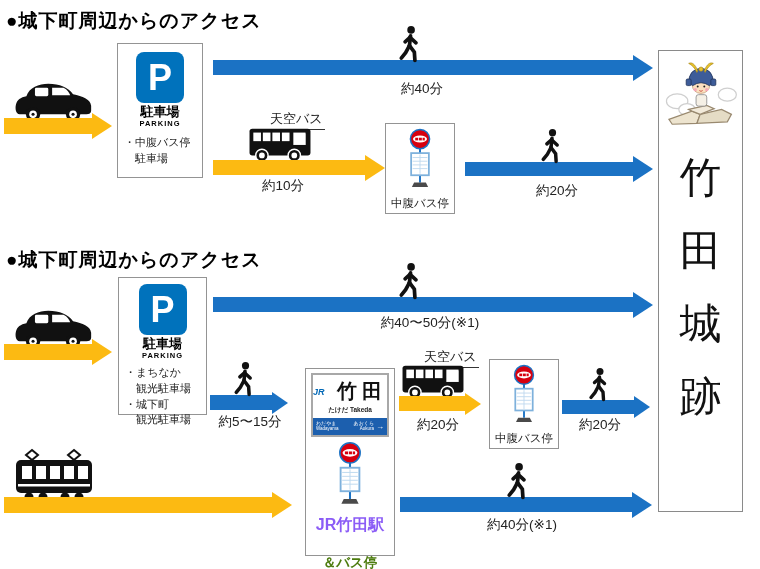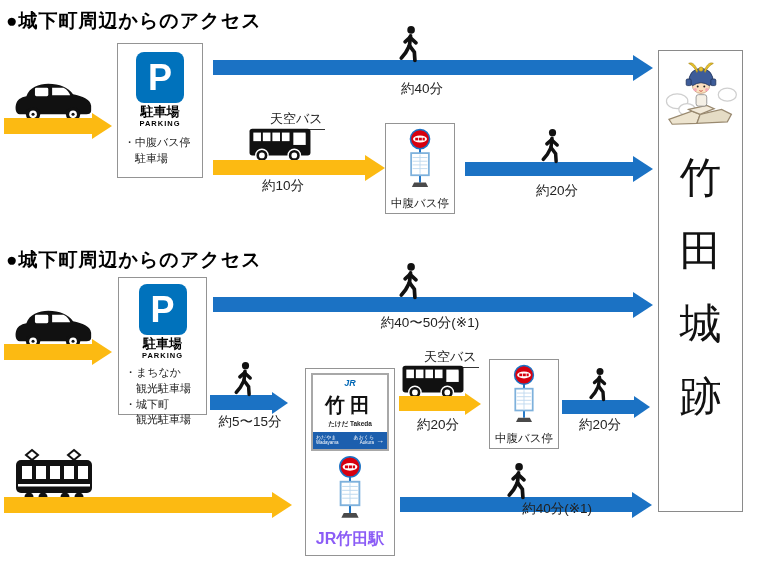--- a/index.html
+++ b/index.html
@@ -25,21 +25,21 @@
   .p-notes{font-size:11px;line-height:1.45;margin:7px 0 0 6px;color:#222;}
   .skybus-label{font-size:13px;color:#222;border-bottom:1.5px solid #333;padding:0 2px 1px;white-space:nowrap;margin-left:16px;}
   .stop-label{font-size:11.5px;color:#222;text-align:center;white-space:nowrap;}
   
   .dest-box{position:absolute;left:658px;top:50px;width:85px;height:462px;background:#fff;
     border:1.5px solid #8a8a8a;box-sizing:border-box;display:flex;flex-direction:column;align-items:center;}
   .dest-chars{display:flex;flex-direction:column;align-items:center;margin-top:24px;gap:31px;}
   .dest-chars span{font-size:42px;line-height:1;color:#111;}
   
   .station-sign{width:78px;margin:4px auto 0;background:#fff;border:2px solid #A8A8A8;box-sizing:border-box;}
-  .station-top{display:flex;align-items:center;justify-content:space-between;gap:4px;padding-top:3px;flex-direction:column;}
+  .station-top{display:flex;align-items:center;justify-content:space-between;gap:4px;padding-top:3px;}
   .jr-logo{color:#0067B5;font-weight:700;font-style:italic;font-size:9px;}
   .station-name{font-size:20px;font-weight:700;letter-spacing:5px;color:#111;}
   .station-kana{text-align:center;font-size:6.5px;font-weight:700;color:#222;margin-top:1px;}
   .station-band{margin-top:3px;background:#1C5FAE;height:17px;display:flex;align-items:center;
     justify-content:space-between;padding:0 3px;color:#fff;}
   .band-col{display:flex;flex-direction:column;line-height:1.1;}
   .band-kana{font-size:5px;}
   .band-romaji{font-size:4.5px;}
   .band-arrow{font-size:8px;margin-left:2px;}
   .jr-label1{font-size:16px;font-weight:700;text-align:center;color:#8b5cf6;margin-top:4px;}
@@ -365,15 +365,15 @@
       <circle cx="12" cy="3.6" r="3.5" fill="#111"></circle>
       <g stroke="#111" stroke-width="3.4" stroke-linecap="round" fill="none">
         <path d="M11.5 9 L10.5 18"></path>
           <path d="M11 10.5 L16.5 15.5"></path>
           <path d="M11 10.5 L6.5 14.5"></path>
         <path d="M10.5 18 L15 24 L15.5 31.5"></path>
           <path d="M10.5 18 L7 24.5 L3 29.5"></path>
       </g>
     </svg>
   </div>
-  <div class="abs time-label" style="left:452px;top:500px;width:140px;text-align:right;">約40分(※1)</div>
+  <div class="abs time-label" style="left:452px;top:516px;width:140px;">約40分(※1)</div>
 
 </div>
 
 </body></html>

